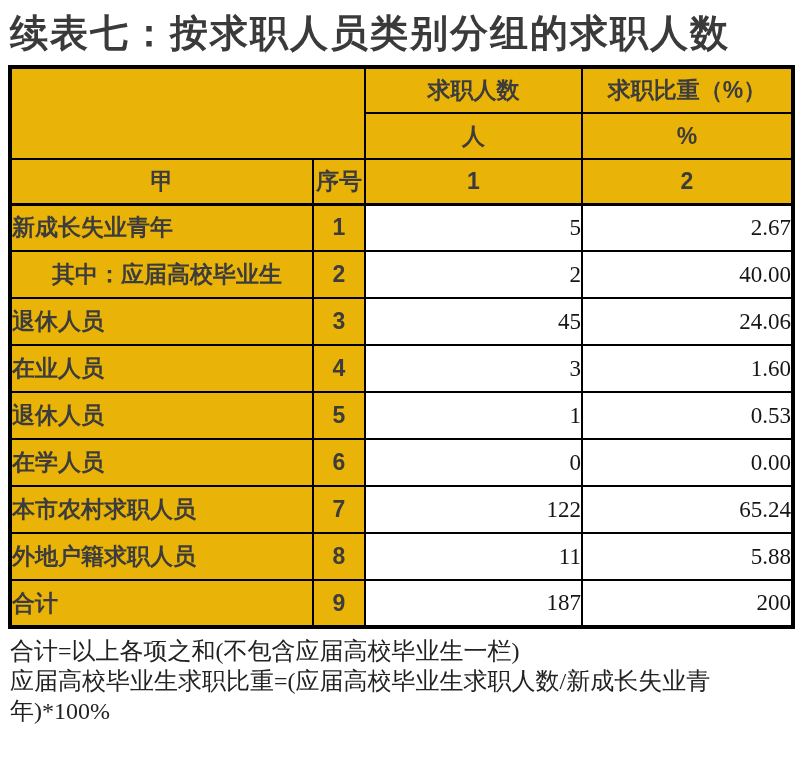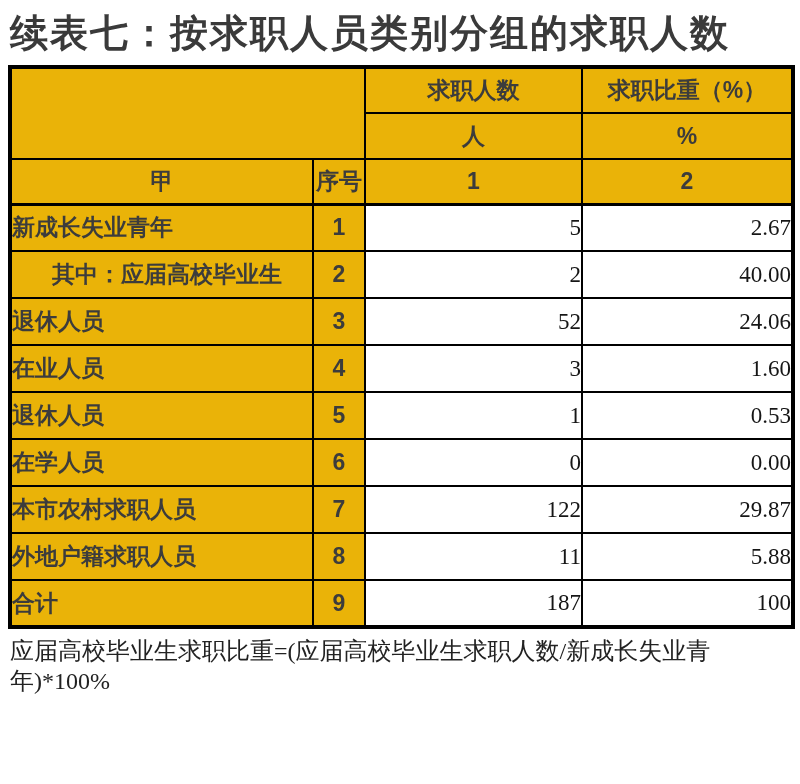--- a/index.html
+++ b/index.html
@@ -135,21 +135,21 @@
     </tr>
         <tr>
       <td class="label gray indent">其中：应届高校毕业生</td>
       <td class="seq gray">2</td>
       <td class="num">2</td>
       <td class="num">40.00</td>
     </tr>
         <tr>
       <td class="label gray">退休人员</td>
       <td class="seq gray">3</td>
-      <td class="num">52</td>
+      <td class="num">45</td>
       <td class="num">24.06</td>
     </tr>
         <tr>
       <td class="label gray">在业人员</td>
       <td class="seq gray">4</td>
       <td class="num">3</td>
       <td class="num">1.60</td>
     </tr>
         <tr>
       <td class="label gray">退休人员</td>
@@ -160,34 +160,35 @@
         <tr>
       <td class="label gray">在学人员</td>
       <td class="seq gray">6</td>
       <td class="num">0</td>
       <td class="num">0.00</td>
     </tr>
         <tr>
       <td class="label gray">本市农村求职人员</td>
       <td class="seq gray">7</td>
       <td class="num">122</td>
-      <td class="num">29.87</td>
+      <td class="num">65.24</td>
     </tr>
         <tr>
       <td class="label gray">外地户籍求职人员</td>
       <td class="seq gray">8</td>
       <td class="num">11</td>
       <td class="num">5.88</td>
     </tr>
         <tr>
       <td class="label gray">合计</td>
       <td class="seq gray">9</td>
       <td class="num">187</td>
-      <td class="num">100</td>
+      <td class="num">200</td>
     </tr>
       </tbody>
   </table>
 
   <div class="notes">
+    <p class="note-line">合计=以上各项之和(不包含应届高校毕业生一栏)</p>
     <p class="note-line">应届高校毕业生求职比重=(应届高校毕业生求职人数/新成长失业青年)*100%</p>
   </div>
 
 </div>
 
 </body></html>

